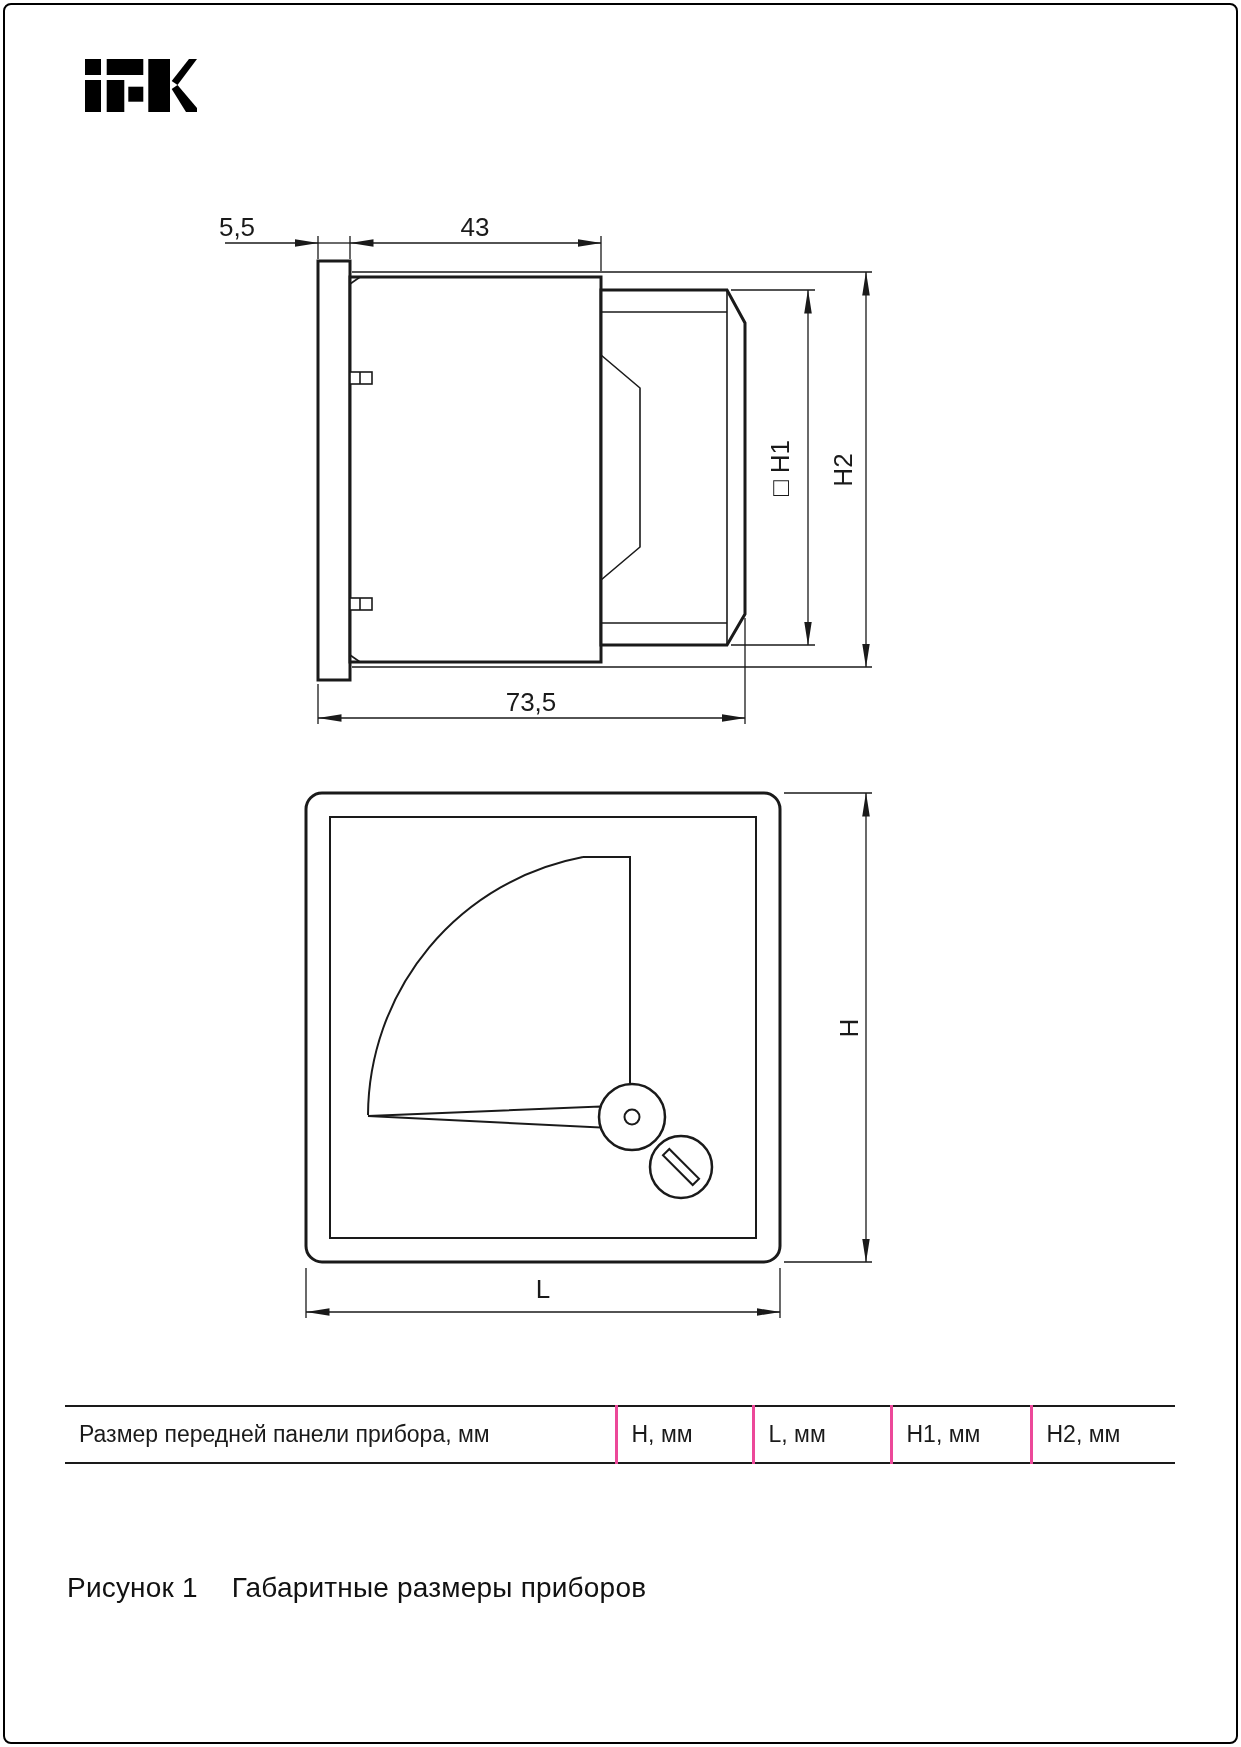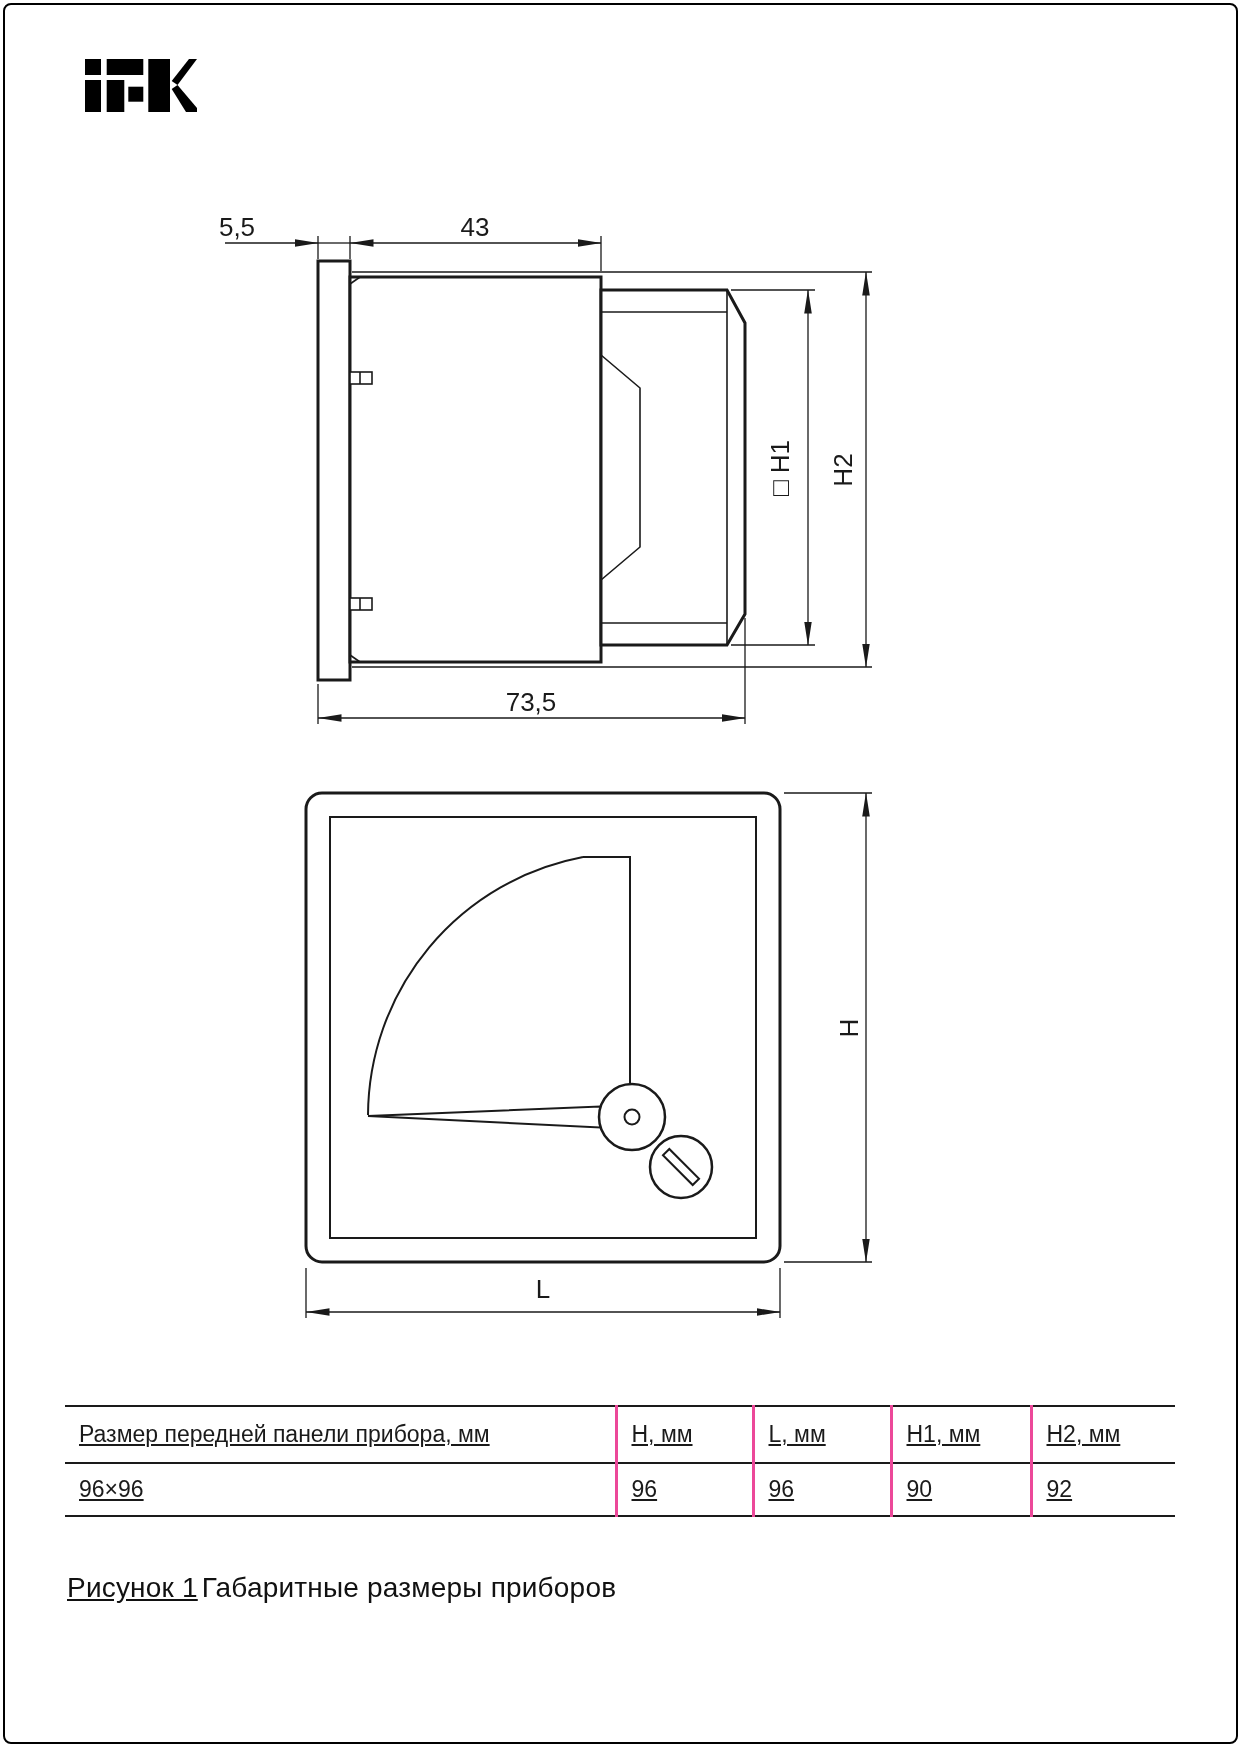--- a/index.html
+++ b/index.html
@@ -16,31 +16,31 @@
   .drawing{position:absolute;left:0;top:0;width:1241px;height:1747px;}
   .dim-text{font-size:26px;fill:#1a1a1a;text-anchor:middle;
     font-family:"Liberation Sans","DejaVu Sans",sans-serif;}
   
   .dims-table{
     position:absolute;left:65px;top:1405px;width:1110px;
     border-collapse:collapse;table-layout:fixed;
     font-size:23px;color:#1a1a1a;
   }
   .dims-table th,.dims-table td{
-    font-weight:normal;text-align:left;padding:0 0 0 14px;vertical-align:middle;text-decoration:underline;
+    font-weight:normal;text-align:left;padding:0 0 0 14px;vertical-align:middle;
   }
   .dims-table thead th{border-top:2px solid #1a1a1a;border-bottom:2px solid #1a1a1a;height:55px;}
   .dims-table tbody tr.r1 td{border-bottom:1px solid #1a1a1a;height:50px;}
   .dims-table tbody tr.r2 td{border-bottom:2px solid #1a1a1a;height:51px;}
   .dims-table th + th, .dims-table td + td{border-left:3px solid #ec4899;}
   .caption{
     position:absolute;left:67px;top:1572px;font-size:28px;color:#111;
     letter-spacing:.2px;
   }
-  .caption .fig-no{margin-right:4px;text-decoration:underline;}
+  .caption .fig-no{margin-right:34px;}
 </style>
 </head>
 <body>
 
 <div class="page">
   <div class="page-border"></div>
 
   <svg class="logo" viewBox="0 0 112 53" aria-hidden="true">
     <g fill="#000">
       <rect x="0" y="0" width="16" height="16"></rect>
@@ -159,26 +159,19 @@
     <thead>
       <tr>
         <th>Размер передней панели прибора, мм</th>
         <th>H, мм</th>
         <th>L, мм</th>
         <th>H1, мм</th>
         <th>H2, мм</th>
       </tr>
     </thead>
     <tbody>
-      <tr class="r2">
-        <td>96×96</td>
-        <td>96</td>
-        <td>96</td>
-        <td>90</td>
-        <td>92</td>
-      </tr>
     </tbody>
   </table>
 
   <div class="caption">
     <span class="fig-no">Рисунок 1</span><span>Габаритные размеры приборов</span>
   </div>
 </div>
 
 </body></html>

